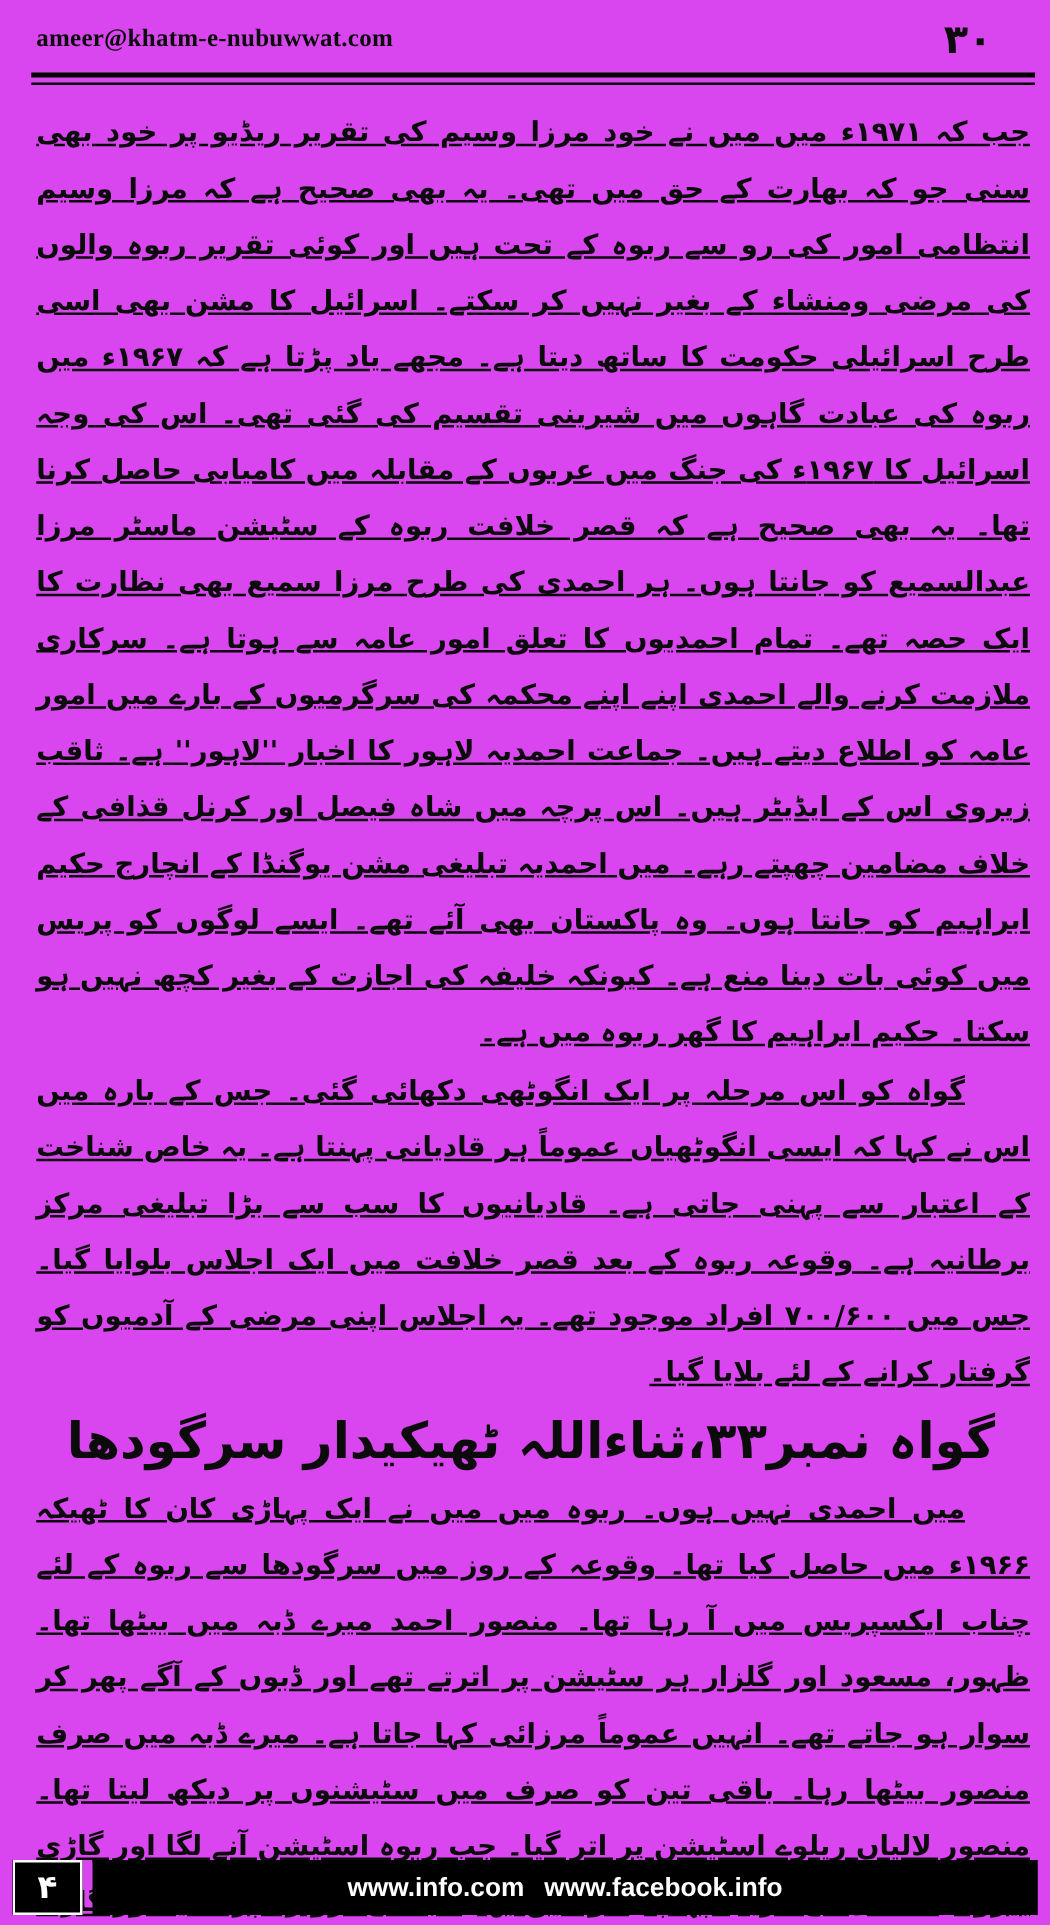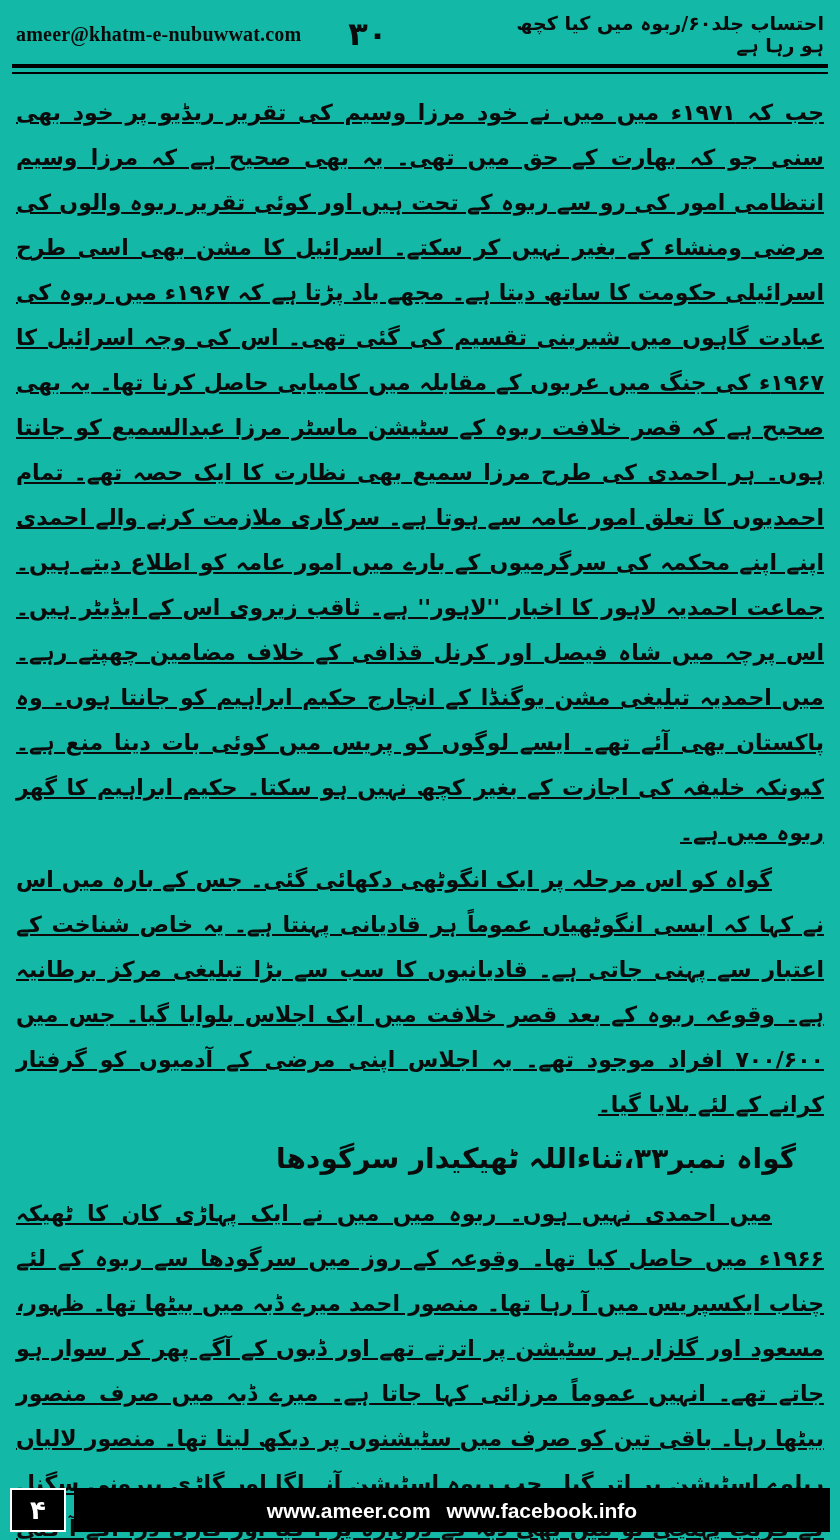--- a/index.html
+++ b/index.html
@@ -5,25 +5,26 @@
   html, body {
     margin: 0;
     padding: 0;
     background: #e8e6e0;
   }
   .page {
     position: relative;
     width: 840px;
     height: 1540px;
     margin: 0 auto;
-    background: #14b8a6;
+    background: #d946ef;
     color: #0b0b0b;
     font-family: "DejaVu Sans", sans-serif;
     overflow: hidden;
     box-sizing: border-box;
+    padding-left: 13px;
   }
   
   .header {
     display: flex;
     direction: ltr;
     align-items: center;
     justify-content: space-between;
     padding: 12px 16px 8px 16px;
   }
   .header .email {
@@ -65,21 +66,21 @@
   .bodytext p {
     margin: 0 0 2px 0;
     text-decoration: underline;
   }
   .bodytext p.indent {
     text-indent: 52px;
   }
   .witness-heading {
     direction: rtl;
     margin: 8px 28px 8px 0;
-    font-size: 28px;
+    font-size: 40px;
     font-weight: bold;
     text-align: left;
     line-height: 48px;
   }
   
   .footer {
     position: absolute;
     left: 10px;
     right: 10px;
     bottom: 8px;
@@ -115,33 +116,32 @@
   }
 </style>
 </head>
 <body>
 
 <div class="page">
 
   <header class="header">
     <div class="email">ameer@khatm-e-nubuwwat.com</div>
     <div class="pagenum">۳۰</div>
-    <div class="title">احتساب جلد۶۰/ربوہ میں کیا کچھ ہو رہا ہے</div>
   </header>
 
   <div class="rule"></div>
 
   <main class="bodytext">
     <p>جب کہ ۱۹۷۱ء میں میں نے خود مرزا وسیم کی تقریر ریڈیو پر خود بھی سنی جو کہ بھارت کے حق میں تھی۔ یہ بھی صحیح ہے کہ مرزا وسیم انتظامی امور کی رو سے ربوہ کے تحت ہیں اور کوئی تقریر ربوہ والوں کی مرضی ومنشاء کے بغیر نہیں کر سکتے۔ اسرائیل کا مشن بھی اسی طرح اسرائیلی حکومت کا ساتھ دیتا ہے۔ مجھے یاد پڑتا ہے کہ ۱۹۶۷ء میں ربوہ کی عبادت گاہوں میں شیرینی تقسیم کی گئی تھی۔ اس کی وجہ اسرائیل کا ۱۹۶۷ء کی جنگ میں عربوں کے مقابلہ میں کامیابی حاصل کرنا تھا۔ یہ بھی صحیح ہے کہ قصر خلافت ربوہ کے سٹیشن ماسٹر مرزا عبدالسمیع کو جانتا ہوں۔ ہر احمدی کی طرح مرزا سمیع بھی نظارت کا ایک حصہ تھے۔ تمام احمدیوں کا تعلق امور عامہ سے ہوتا ہے۔ سرکاری ملازمت کرنے والے احمدی اپنے اپنے محکمہ کی سرگرمیوں کے بارے میں امور عامہ کو اطلاع دیتے ہیں۔ جماعت احمدیہ لاہور کا اخبار ''لاہور'' ہے۔ ثاقب زیروی اس کے ایڈیٹر ہیں۔ اس پرچہ میں شاہ فیصل اور کرنل قذافی کے خلاف مضامین چھپتے رہے۔ میں احمدیہ تبلیغی مشن یوگنڈا کے انچارج حکیم ابراہیم کو جانتا ہوں۔ وہ پاکستان بھی آئے تھے۔ ایسے لوگوں کو پریس میں کوئی بات دینا منع ہے۔ کیونکہ خلیفہ کی اجازت کے بغیر کچھ نہیں ہو سکتا۔ حکیم ابراہیم کا گھر ربوہ میں ہے۔</p>
     <p class="indent">گواہ کو اس مرحلہ پر ایک انگوٹھی دکھائی گئی۔ جس کے بارہ میں اس نے کہا کہ ایسی انگوٹھیاں عموماً ہر قادیانی پہنتا ہے۔ یہ خاص شناخت کے اعتبار سے پہنی جاتی ہے۔ قادیانیوں کا سب سے بڑا تبلیغی مرکز برطانیہ ہے۔ وقوعہ ربوہ کے بعد قصر خلافت میں ایک اجلاس بلوایا گیا۔ جس میں ۷۰۰/۶۰۰ افراد موجود تھے۔ یہ اجلاس اپنی مرضی کے آدمیوں کو گرفتار کرانے کے لئے بلایا گیا۔</p>
     <h2 class="witness-heading">گواہ نمبر۳۳،ثناءاللہ ٹھیکیدار سرگودھا</h2>
     <p class="indent">میں احمدی نہیں ہوں۔ ربوہ میں میں نے ایک پہاڑی کان کا ٹھیکہ ۱۹۶۶ء میں حاصل کیا تھا۔ وقوعہ کے روز میں سرگودھا سے ربوہ کے لئے چناب ایکسپریس میں آ رہا تھا۔ منصور احمد میرے ڈبہ میں بیٹھا تھا۔ ظہور، مسعود اور گلزار ہر سٹیشن پر اترتے تھے اور ڈبوں کے آگے پھر کر سوار ہو جاتے تھے۔ انہیں عموماً مرزائی کہا جاتا ہے۔ میرے ڈبہ میں صرف منصور بیٹھا رہا۔ باقی تین کو صرف میں سٹیشنوں پر دیکھ لیتا تھا۔ منصور لالیاں ریلوے اسٹیشن پر اتر گیا۔ جب ربوہ اسٹیشن آنے لگا اور گاڑی بیرونی سگنل کے قریب پہنچی تو میں بھی ڈبہ کے دروازہ پر آ گیا اور گاڑی ذرا آگے آ گئی تو پلیٹ فارم پر پہنچی تو گاڑی میں سوار متعدد لوگوں نے پلیٹ فارم پر آئے ہوئے مجمع کو ہاتھوں کے اشارہ سے بلوایا۔ جب گاڑی آہستہ ہوئی تو مجمع بہت قریب آ گیا اور انہوں نے ''غلام احمد کی</p>
   </main>
 
   <footer class="footer">
     <div class="pagebox">۴</div>
     <div class="linksbar">
-      <span>www.ameer.com</span>
+      <span>www.info.com</span>
       <span>www.facebook.info</span>
     </div>
   </footer>
 
 </div>
 
 </body></html>

